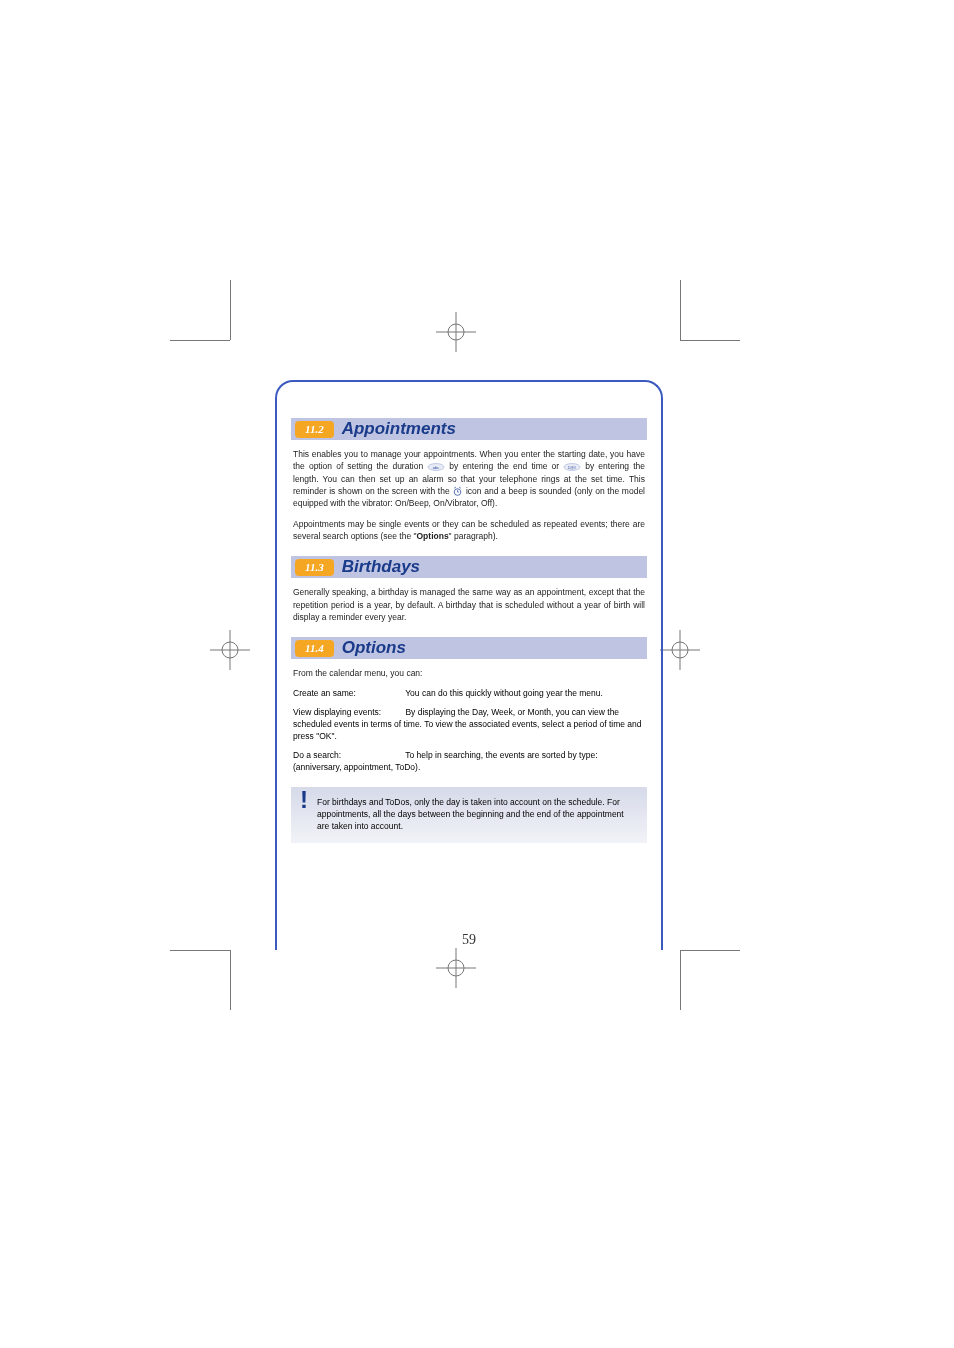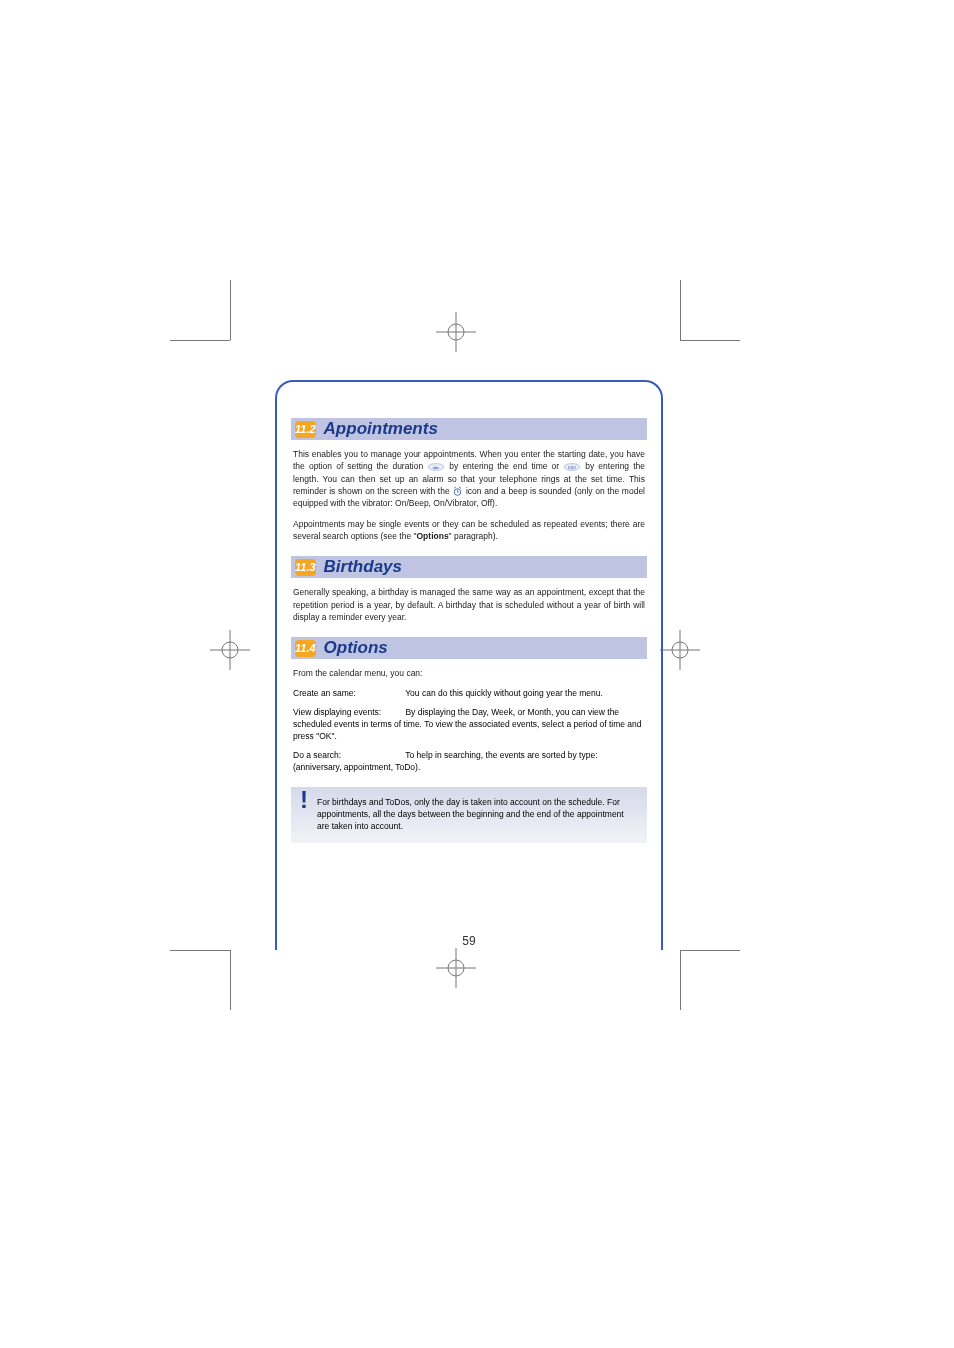--- a/index.html
+++ b/index.html
@@ -56,26 +56,27 @@
     height: 22px;
     margin-bottom: 8px;
     margin-top: 14px;
   }
   .section-header:first-child { margin-top: 22px; }
   .num-badge {
     background: #f5a623;
     color: #ffffff;
     font-weight: bold;
     font-size: 11px;
-    padding: 3px 0;
+    padding: 3px 10px;
     border-radius: 4px;
     margin-left: 4px;
     margin-right: 8px;
     line-height: 1;
     font-style: italic;
+    font-family: Liberation Serif, serif;
   }
   .section-title {
     color: #1a3a8a;
     font-weight: bold;
     font-size: 17px;
     font-style: italic;
   }
 
   .body-text {
     font-size: 8.5px;
@@ -134,22 +135,23 @@
     font-size: 24px;
     line-height: 0.6;
     text-align: center;
   }
 
   .page-number {
     position: absolute;
     bottom: 2px;
     left: 50%;
     transform: translateX(-50%);
-    font-size: 12px;
+    font-size: 14px;
     color: #333;
+    font-family: Liberation Serif, serif;
   }
 </style>
 </head>
 <body>
 
 <div class="crop-mark crop-tl-v"></div>
 <div class="crop-mark crop-tl-h"></div>
 <div class="crop-mark crop-tr-v"></div>
 <div class="crop-mark crop-tr-h"></div>
 <div class="crop-mark crop-bl-v"></div>

